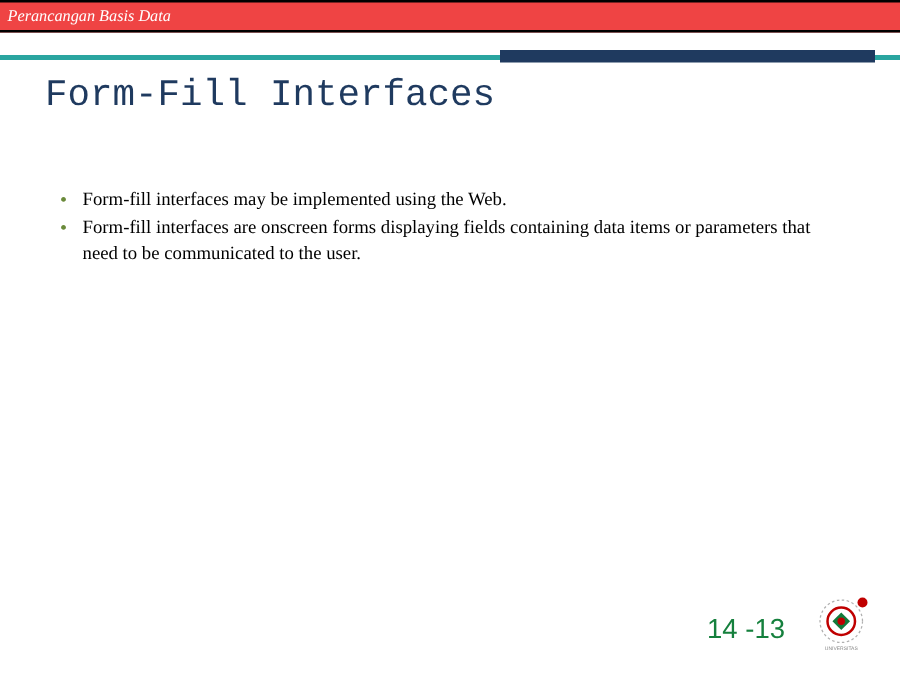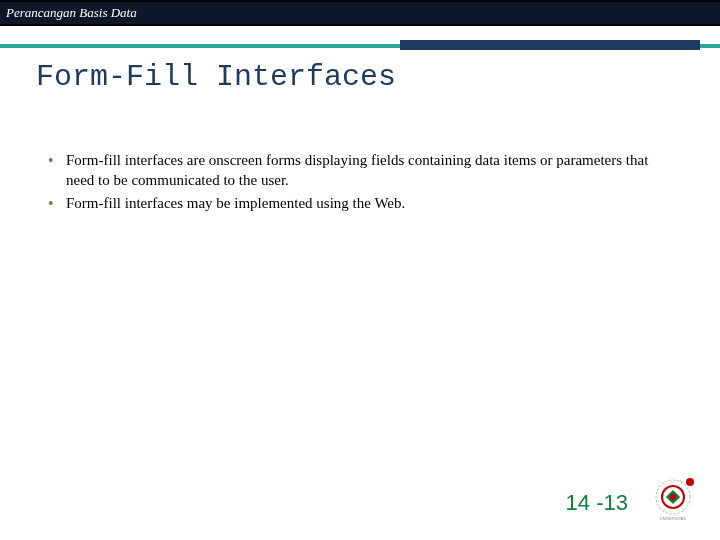--- a/index.html
+++ b/index.html
@@ -7,21 +7,21 @@
     width: 720px;
     height: 540px;
     background: #ffffff;
     font-family: Georgia, 'Times New Roman', serif;
     position: relative;
     overflow: hidden;
   }
   .header-band {
     width: 100%;
     height: 26px;
-    background: #0f172a;
+    background: #ef4444;
     border-top: 2px solid #000;
     border-bottom: 2px solid #000;
     display: flex;
     align-items: center;
     padding-left: 6px;
   }
   .header-text {
     color: #ffffff;
     font-style: italic;
     font-size: 13px;
@@ -110,22 +110,22 @@
 
 <div class="accent-line">
   <div class="accent-teal"></div>
   <div class="accent-navy"></div>
 </div>
 
 <h1 class="title">Form-Fill Interfaces</h1>
 
 <div class="content">
   <ul class="bullet-list">
+    <li>Form-fill interfaces may be implemented using the Web.</li>
     <li>Form-fill interfaces are onscreen forms displaying fields containing data items or parameters that need to be communicated to the user.</li>
-    <li>Form-fill interfaces may be implemented using the Web.</li>
   </ul>
 </div>
 
 <div class="page-number">14 -13</div>
 
 <div class="logo">
   <svg viewBox="0 0 58 58">
     <circle cx="29" cy="29" r="17" fill="none" stroke="#b0b0b0" stroke-width="1" stroke-dasharray="2 2"></circle>
     <circle cx="29" cy="29" r="11" fill="#ffffff" stroke="#c00000" stroke-width="2"></circle>
     <rect x="24" y="24" width="10" height="10" fill="#127a3a" transform="rotate(45 29 29)"></rect>

